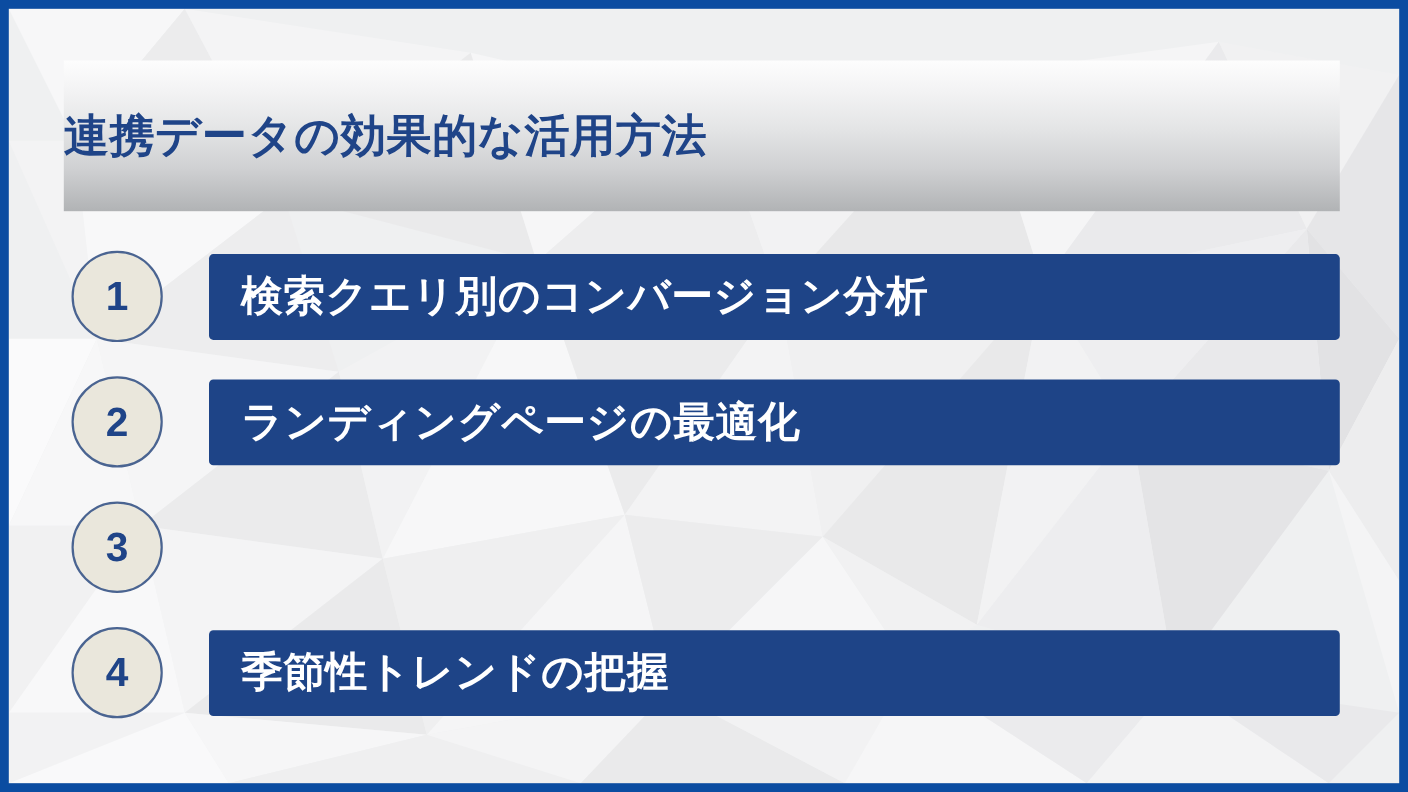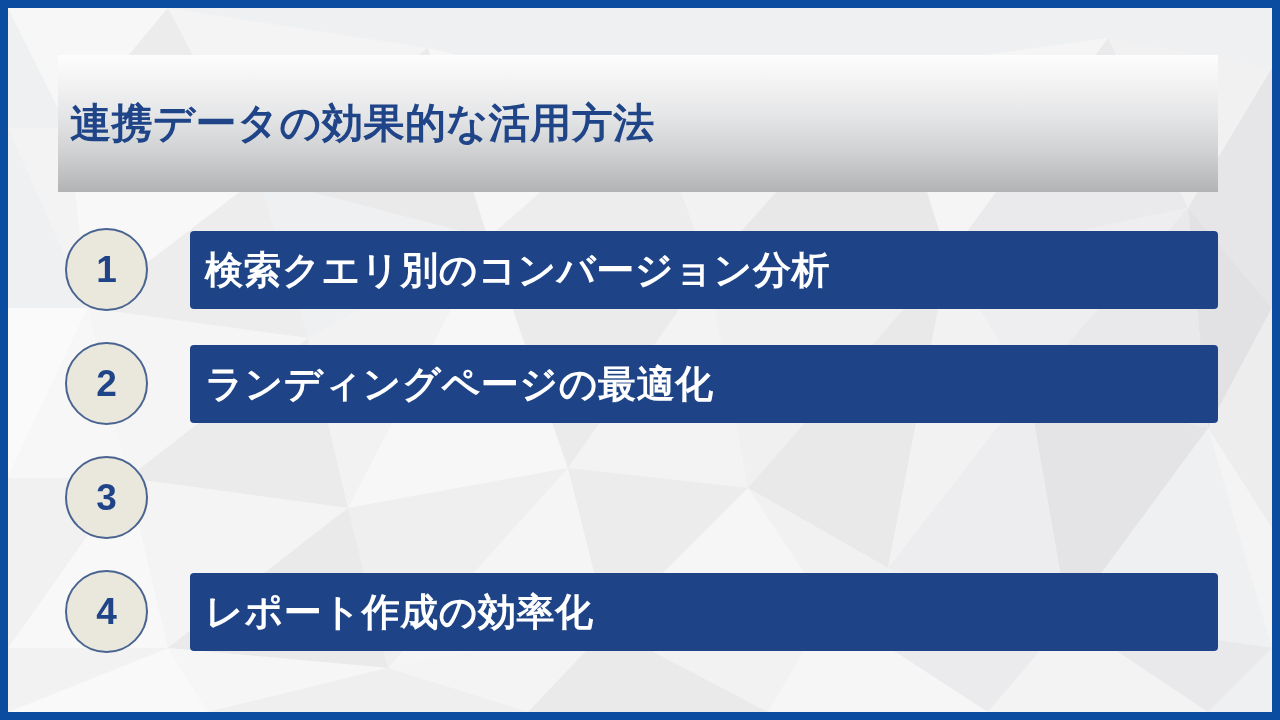--- a/index.html
+++ b/index.html
@@ -52,21 +52,20 @@
         #fdfdfd 0%,
         #f4f4f5 18%,
         #e4e5e6 45%,
         #cfd0d2 72%,
         #b1b3b5 100%);
     z-index: 5;
     display: flex;
     align-items: center;
   }
   #title-text {
-    margin-left: 12px;
     font-size: 41px;
     font-weight: bold;
     color: #1f4488;
     letter-spacing: 0.5px;
     white-space: nowrap;
     line-height: 1;
   }
 
   
   #list {
@@ -106,21 +105,21 @@
     position: absolute;
     left: 132px;
     top: 3px;
     right: 0;
     height: 78px;
     background: #1e4487;
     border-radius: 4px;
     display: flex;
     align-items: center;
     box-sizing: border-box;
-    padding-left: 15px;
+    padding-left: 29px;
   }
   .bar-text {
     color: #ffffff;
     font-size: 38px;
     font-weight: bold;
     letter-spacing: 0.5px;
     white-space: nowrap;
     line-height: 1;
   }
 </style>
@@ -210,21 +209,21 @@
       </div>
     </div>
 
     <div class="row">
       <div class="num-circle">3</div>
     </div>
 
     <div class="row">
       <div class="num-circle">4</div>
       <div class="bar">
-        <span class="bar-text">レポート作成の効率化</span>
+        <span class="bar-text">季節性トレンドの把握</span>
       </div>
     </div>
 
   </div>
 
   <div id="frame"></div>
 
 </div>
 
 </body></html>

